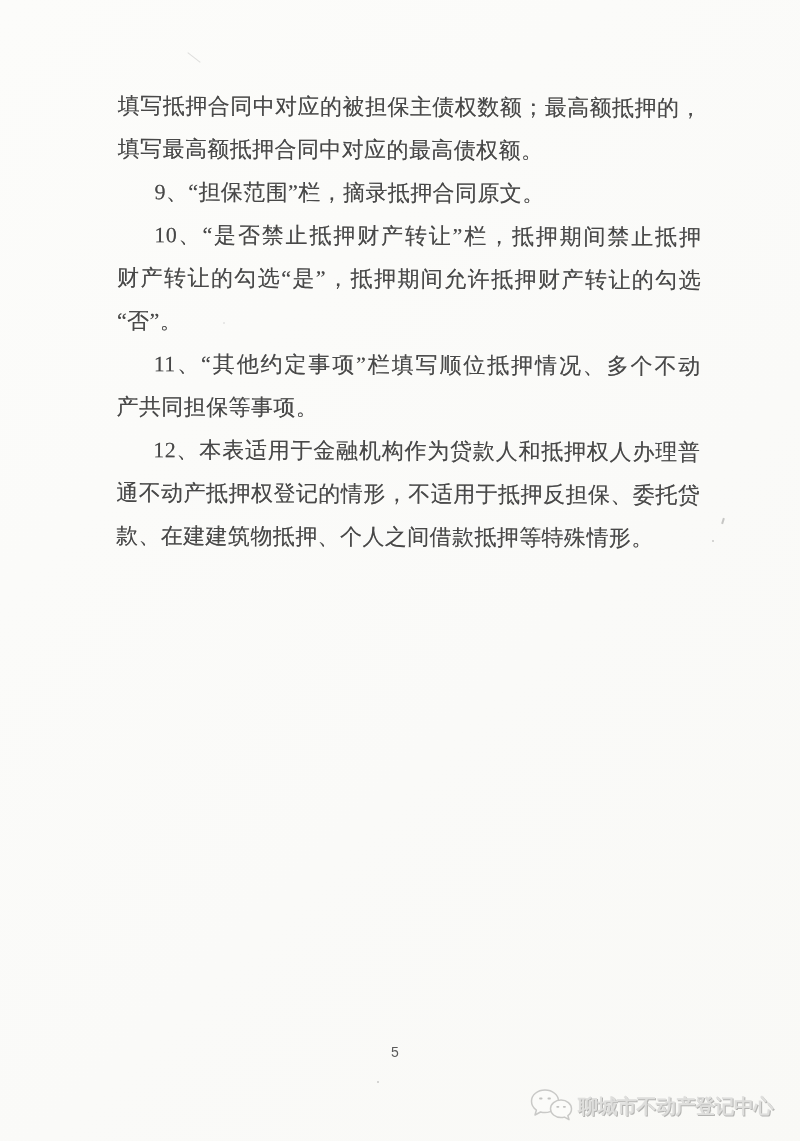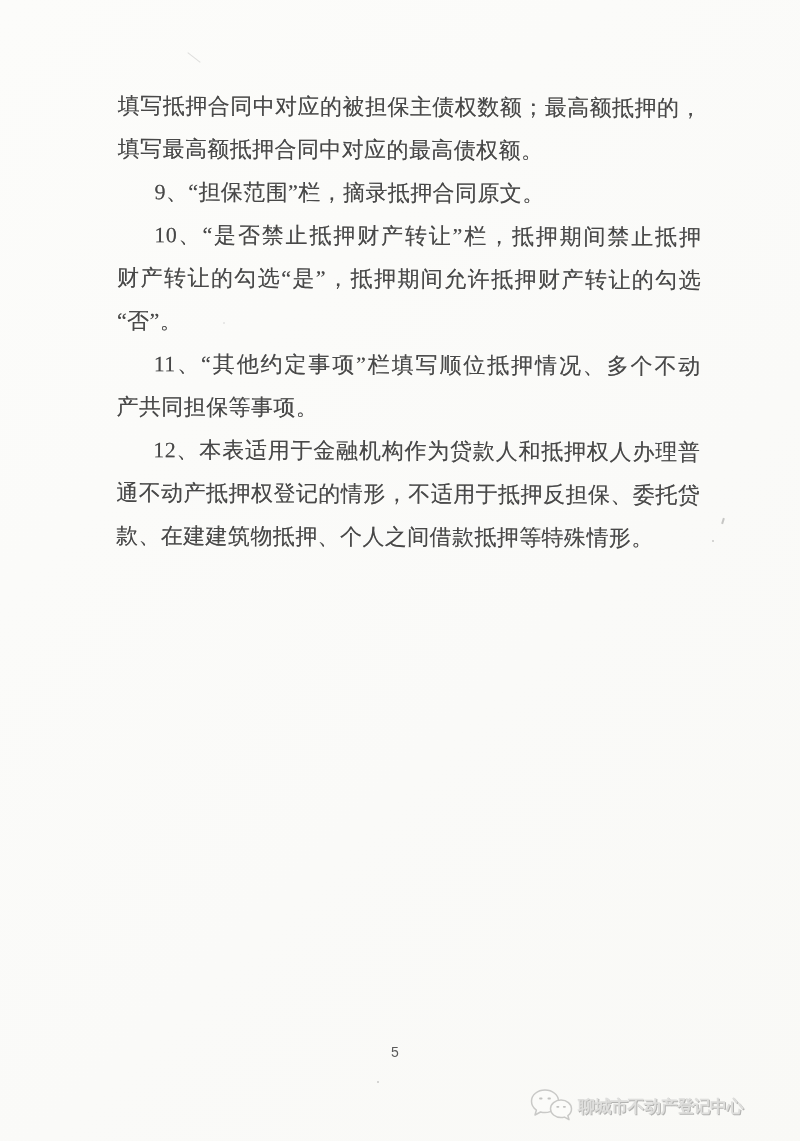--- a/index.html
+++ b/index.html
@@ -61,21 +61,21 @@
     left: 529px;
     top: 1087px;
     display: flex;
     align-items: center;
     gap: 5px;
   }
   .watermark .logo svg {
     display: block;
   }
   .watermark-text {
-    font-size: 17px;
+    font-size: 20px;
     font-weight: bold;
     letter-spacing: -0.5px;
     color: #dededc;
     text-shadow: 1px 1px 0 #b4b4b2, -0.5px -0.5px 0 #f6f6f4;
     font-family: "Liberation Sans", "DejaVu Sans", sans-serif;
     white-space: nowrap;
   }
   .speck {
     position: absolute;
     background: rgba(140,140,140,0.45);

